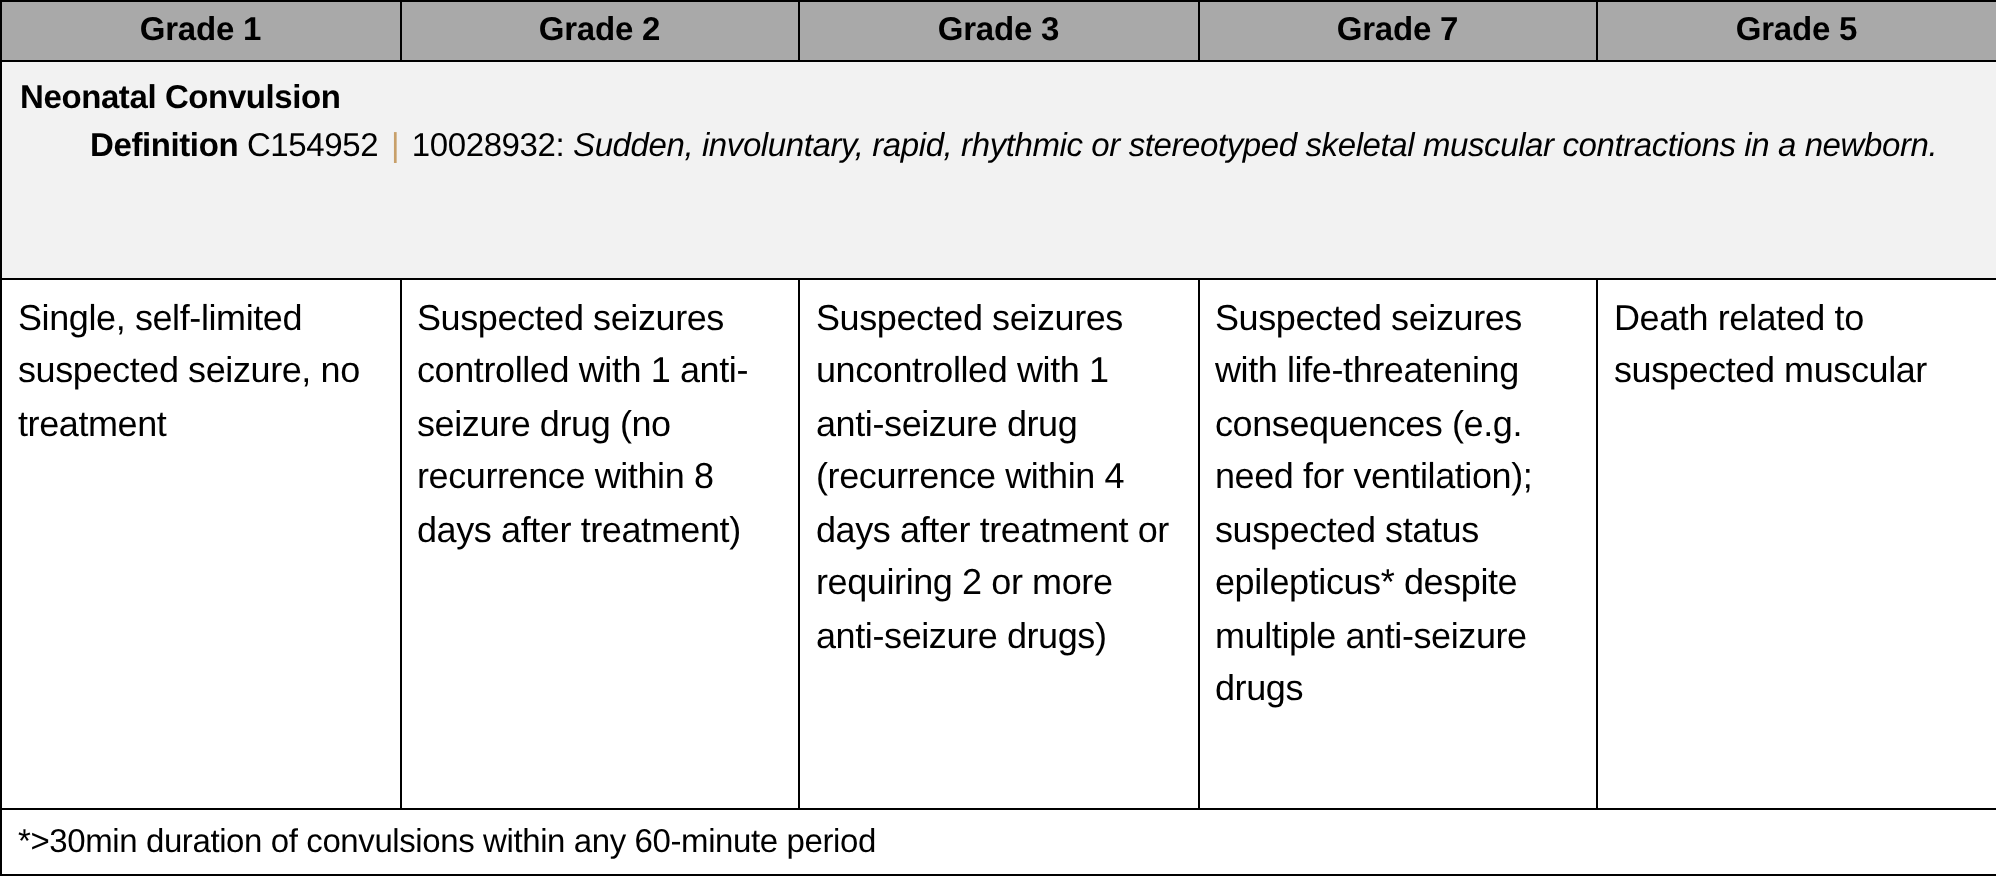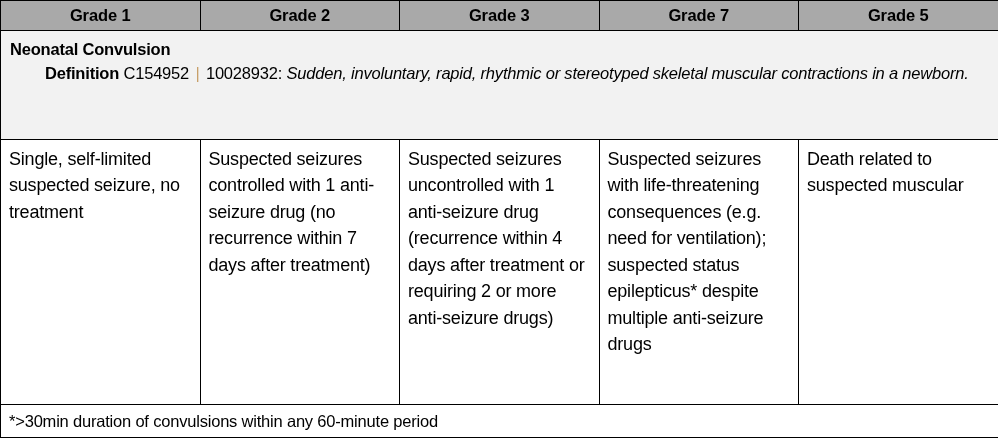--- a/index.html
+++ b/index.html
@@ -122,21 +122,21 @@
     </thead>
     <tbody>
       <tr class="definition-row">
         <td colspan="5">
           <span class="term-name">Neonatal Convulsion</span>
           <span class="definition-line"><span class="definition-label">Definition </span><span class="definition-codes">C154952 </span><span class="definition-sep">|</span><span class="definition-codes"> 10028932</span><span class="definition-codes">:</span><span class="definition-text"> Sudden, involuntary, rapid, rhythmic or stereotyped skeletal muscular contractions in a newborn.</span></span>
         </td>
       </tr>
       <tr class="body-row">
         <td>Single, self-limited suspected seizure, no treatment</td>
-        <td>Suspected seizures controlled with 1 anti-seizure drug (no recurrence within 7 days after treatment)</td>
+        <td>Suspected seizures controlled with 1 anti-seizure drug (no recurrence within 8 days after treatment)</td>
         <td>Suspected seizures uncontrolled with 1 anti-seizure drug (recurrence within 4 days after treatment or requiring 2 or more anti-seizure drugs)</td>
         <td>Suspected seizures with life-threatening consequences (e.g. need for ventilation); suspected status epilepticus* despite multiple anti-seizure drugs</td>
         <td>Death related to suspected muscular</td>
       </tr>
       <tr class="footnote-row">
         <td colspan="5">*&gt;30min duration of convulsions within any 60-minute period</td>
       </tr>
     </tbody>
   </table>
 </div>

